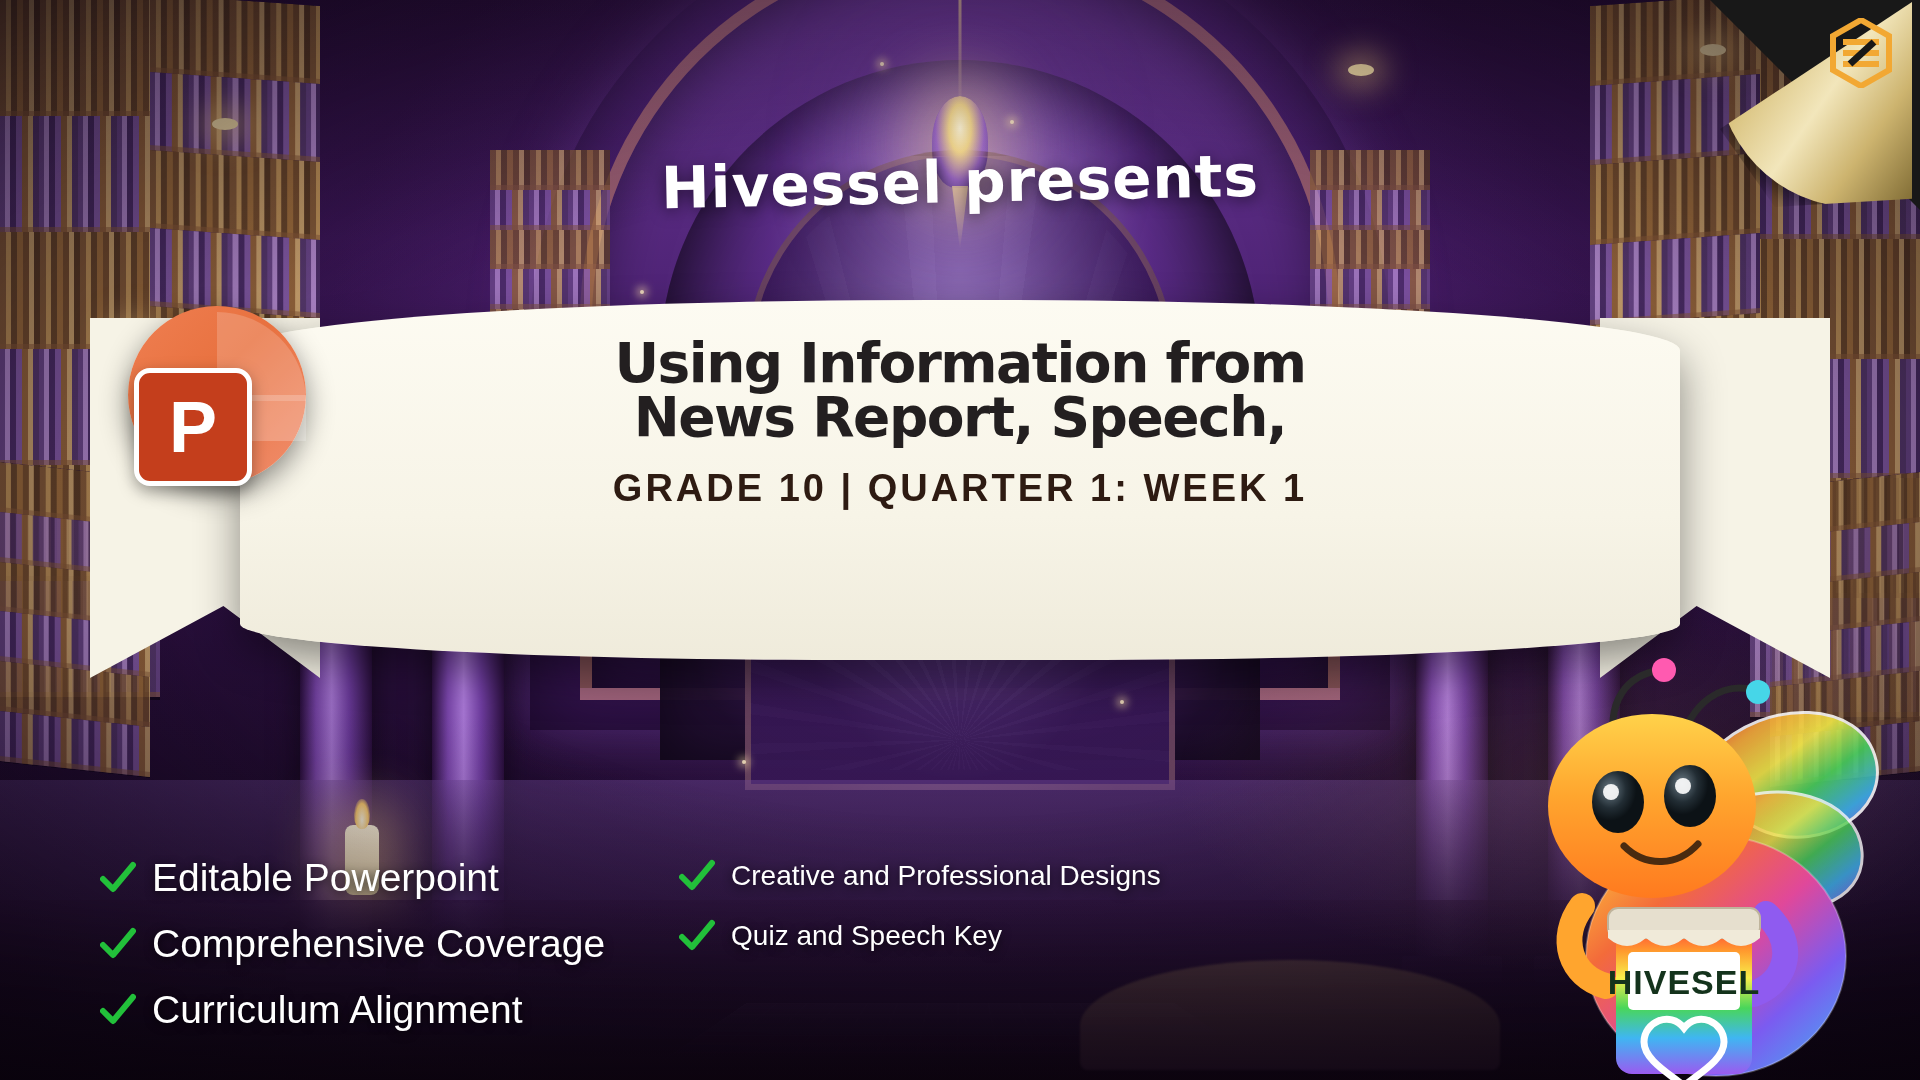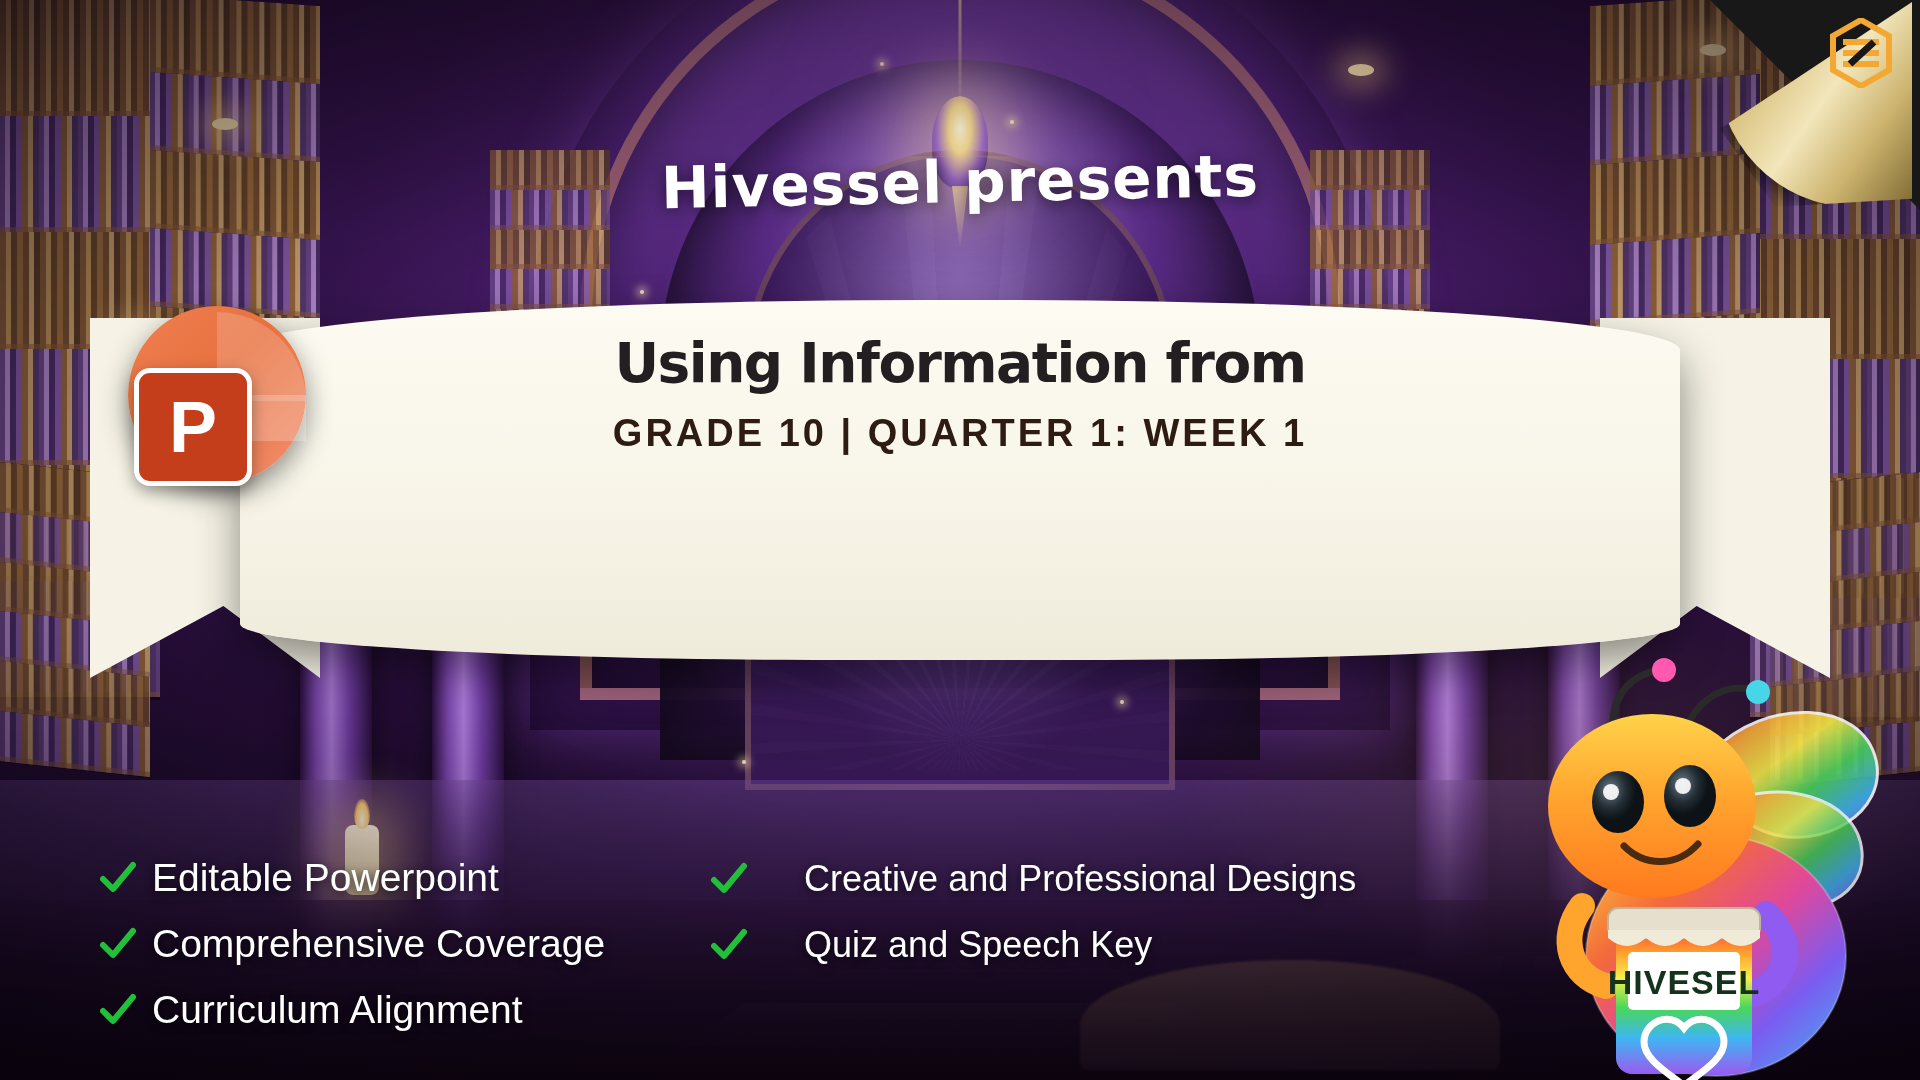--- a/index.html
+++ b/index.html
@@ -140,28 +140,28 @@
   .ppt-wedge { position:absolute; left:50%; top:6px; width:50%; height:50%;
     background:rgba(255,255,255,.18); clip-path:polygon(0 100%, 0 0, 100% 0, 100% 100%); border-radius:0 89px 0 0; }
   .ppt-band { position:absolute; left:50%; top:50%; width:50%; height:26%;
     background:rgba(255,255,255,.22); }
   .ppt-card { position:absolute; left:6px; top:62px; width:118px; height:118px; border-radius:16px;
     background:#c43e1c; border:5px solid #ffffff; display:flex; align-items:center; justify-content:center;
     box-shadow:0 6px 16px rgba(0,0,0,.35); }
   .ppt-card span { color:#fff; font-family:"Liberation Sans", sans-serif; font-weight:700; font-size:72px; line-height:1; }
 
   
-  .features { position:absolute; left:100px; bottom:48px; z-index:7; display:flex; gap:106px; }
+  .features { position:absolute; left:100px; bottom:48px; z-index:7; display:flex; gap:74px; }
   .fcol { display:flex; flex-direction:column; gap:22px; }
   .fcol.right { padding-top:2px; gap:24px; }
   .fitem { display:flex; align-items:center; gap:16px; }
   .check { width:36px; height:36px; flex:none; }
   .fitem .txt { color:#ffffff; font-family:"Liberation Sans", sans-serif; font-size:39px;
     text-shadow:0 2px 10px rgba(0,0,0,.75); white-space:nowrap; }
-  .fcol.right .txt { font-size:36px;margin-left:41px; }
+  .fcol.right .txt { font-size:28px; }
 
   
   .corner { position:absolute; right:0; top:0; width:210px; height:210px; z-index:9; }
   .corner-dark { position:absolute; inset:0; background:#181818;
     clip-path:polygon(100% 0, 0 0, 100% 100%); }
   .corner-curl { position:absolute; right:8px; top:2px; width:196px; height:205px;
     background:linear-gradient(125deg, #8a7338 0%, #d9c27e 28%, #f2e6bb 52%, #cdb46f 74%, #7e6a33 100%);
     clip-path:polygon(100% 0, 100% 96%, 30% 100%, 2% 62%);
     transform:rotate(0deg); border-radius:0 0 0 70%; box-shadow:-6px 6px 18px rgba(0,0,0,.45); }
   .logo-hex { position:absolute; right:28px; top:18px; width:62px; height:70px; }
@@ -285,20 +285,21 @@
 
   <div class="tagline">Hivessel presents</div>
 
   <div class="ribbon">
     <div class="ribbon-tail left"></div>
     <div class="ribbon-tail right"></div>
     <div class="ribbon-body"></div>
     <div class="ribbon-content">
       <div class="banner-title">
         <span class="ln">Using Information from</span>
+        <span class="ln">News Report, Speech,</span>
       </div>
       <div class="banner-sub">GRADE 10 | QUARTER 1: WEEK 1</div>
     </div>
   </div>
 
   <div class="ppt">
     <div class="ppt-wedge"></div>
     <div class="ppt-band"></div>
     <div class="ppt-card">
       <span>P</span>

